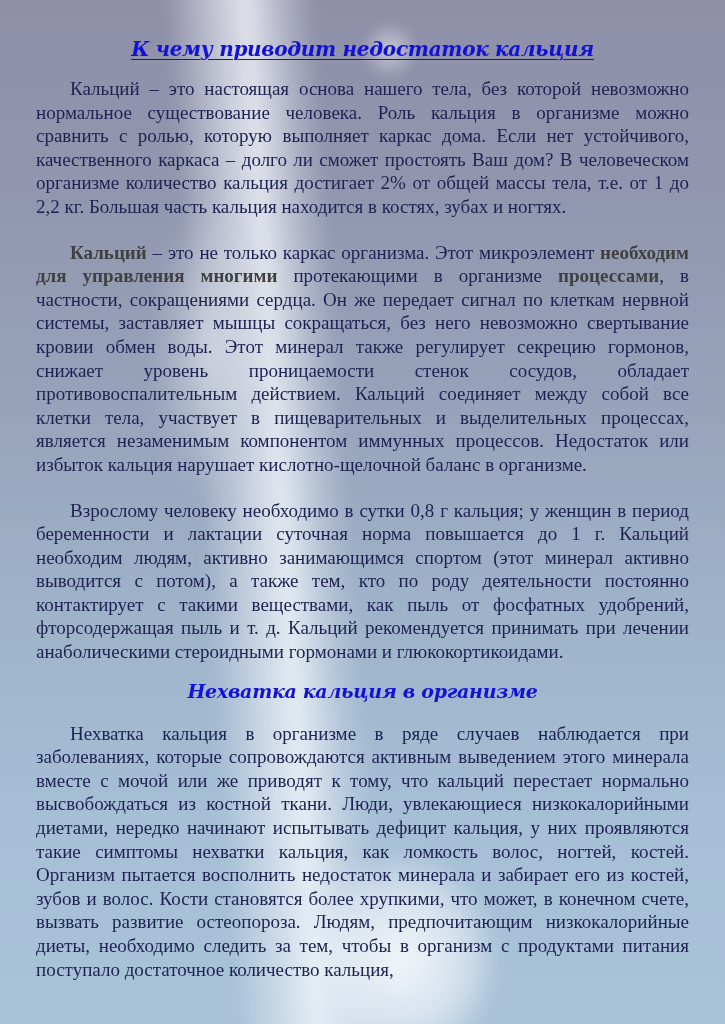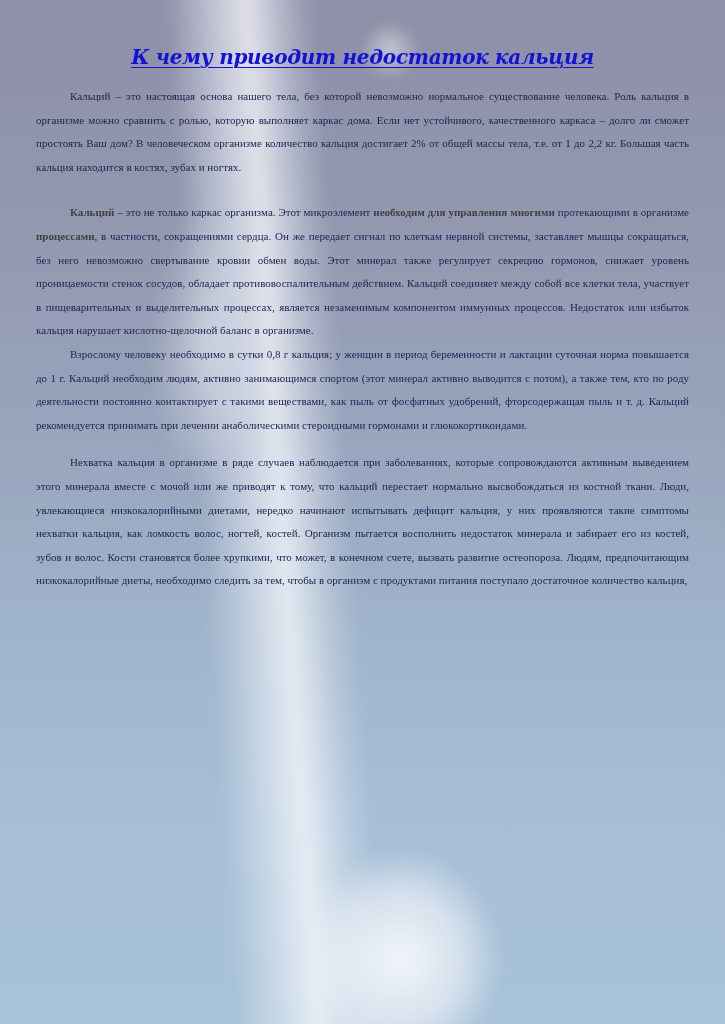--- a/index.html
+++ b/index.html
@@ -55,21 +55,21 @@
       top: 20px;
       width: 60px;
       height: 60px;
       border-radius: 50%;
       background: radial-gradient(ellipse at center, rgba(255,255,255,0.5) 0%, rgba(255,255,255,0) 70%);
       filter: blur(4px);
     }
     .page {
       position: relative;
       z-index: 1;
-      padding: 8px 36px 0 36px;
+      padding: 0 36px 0 36px;
       color: #1b1f4a;
     }
     .heading {
       font-family: "DejaVu Serif", "Liberation Serif", serif;
       font-style: italic;
       color: #1212d6;
       text-align: center;
       font-size: 20px;
       letter-spacing: -0.3px;
       margin: 0;
@@ -82,33 +82,33 @@
       height: 27px;
     }
     .heading.h2 {
       text-decoration: none;
       margin-top: 16px;
       height: 28px;
       font-weight: bold;
       font-size: 19px;
     }
     .para {
-      font-size: 11px;
+      font-size: 19px;
       line-height: 23.6px;
       text-align: justify;
       text-indent: 34px;
       margin: 0;
       color: #1e2250;
     }
     .para b {
       color: #404040;
     }
     .p1 { margin-top: 13px; }
     .p2 { margin-top: 22px; }
-    .p3 { }
+    .p3 { margin-top: 22px; }
     .p4 { margin-top: 14px; }
   </style>
 </head>
 <body>
 
 <div class="bg-splash">
   <div class="streak"></div>
   <div class="streak2"></div>
   <div class="splash-top"></div>
   <div class="blob"></div>
@@ -119,16 +119,17 @@
     <h1 class="heading h1">К чему приводит недостаток кальция</h1>
 
     <p class="para p1">Кальций – это настоящая основа нашего тела, без которой невозможно нормальное существование человека. Роль кальция в организме можно сравнить с ролью, которую выполняет каркас дома. Если нет устойчивого, качественного каркаса – долго ли сможет простоять Ваш дом? В человеческом организме количество кальция достигает 2% от общей массы тела, т.е. от 1 до 2,2 кг. Большая часть кальция находится в костях, зубах и ногтях.</p>
 
     <p class="para p2"><b>Кальций</b><span> – это не только каркас организма. Этот микроэлемент </span><b>необходим для управления многими</b><span> протекающими в организме </span><b>процессами</b><span>, в частности, сокращениями сердца. Он же передает сигнал по клеткам нервной системы, заставляет мышцы сокращаться, без него невозможно свертывание кровии обмен воды. Этот минерал также регулирует секрецию гормонов, снижает уровень проницаемости стенок сосудов, обладает противовоспалительным действием. Кальций соединяет между собой все клетки тела, участвует в пищеварительных и выделительных процессах, является незаменимым компонентом иммунных процессов. Недостаток или избыток кальция нарушает кислотно-щелочной баланс в организме.</span></p>
 
     <p class="para p3">Взрослому человеку необходимо в сутки 0,8 г кальция; у женщин в период беременности и лактации суточная норма повышается до 1 г. Кальций необходим людям, активно занимающимся спортом (этот минерал активно выводится с потом), а также тем, кто по роду деятельности постоянно контактирует с такими веществами, как пыль от фосфатных удобрений, фторсодержащая пыль и т. д. Кальций рекомендуется принимать при лечении анаболическими стероидными гормонами и глюкокортикоидами.</p>
   </section>
 
   <section>
+    <h2 class="heading h2">Нехватка кальция в организме</h2>
 
     <p class="para p4">Нехватка кальция в организме в ряде случаев наблюдается при заболеваниях, которые сопровождаются активным выведением этого минерала вместе с мочой или же приводят к тому, что кальций перестает нормально высвобождаться из костной ткани. Люди, увлекающиеся низкокалорийными диетами, нередко начинают испытывать дефицит кальция, у них проявляются такие симптомы нехватки кальция, как ломкость волос, ногтей, костей. Организм пытается восполнить недостаток минерала и забирает его из костей, зубов и волос. Кости становятся более хрупкими, что может, в конечном счете, вызвать развитие остеопороза. Людям, предпочитающим низкокалорийные диеты, необходимо следить за тем, чтобы в организм с продуктами питания поступало достаточное количество кальция,</p>
   </section>
 </main>
 
 </body></html>

